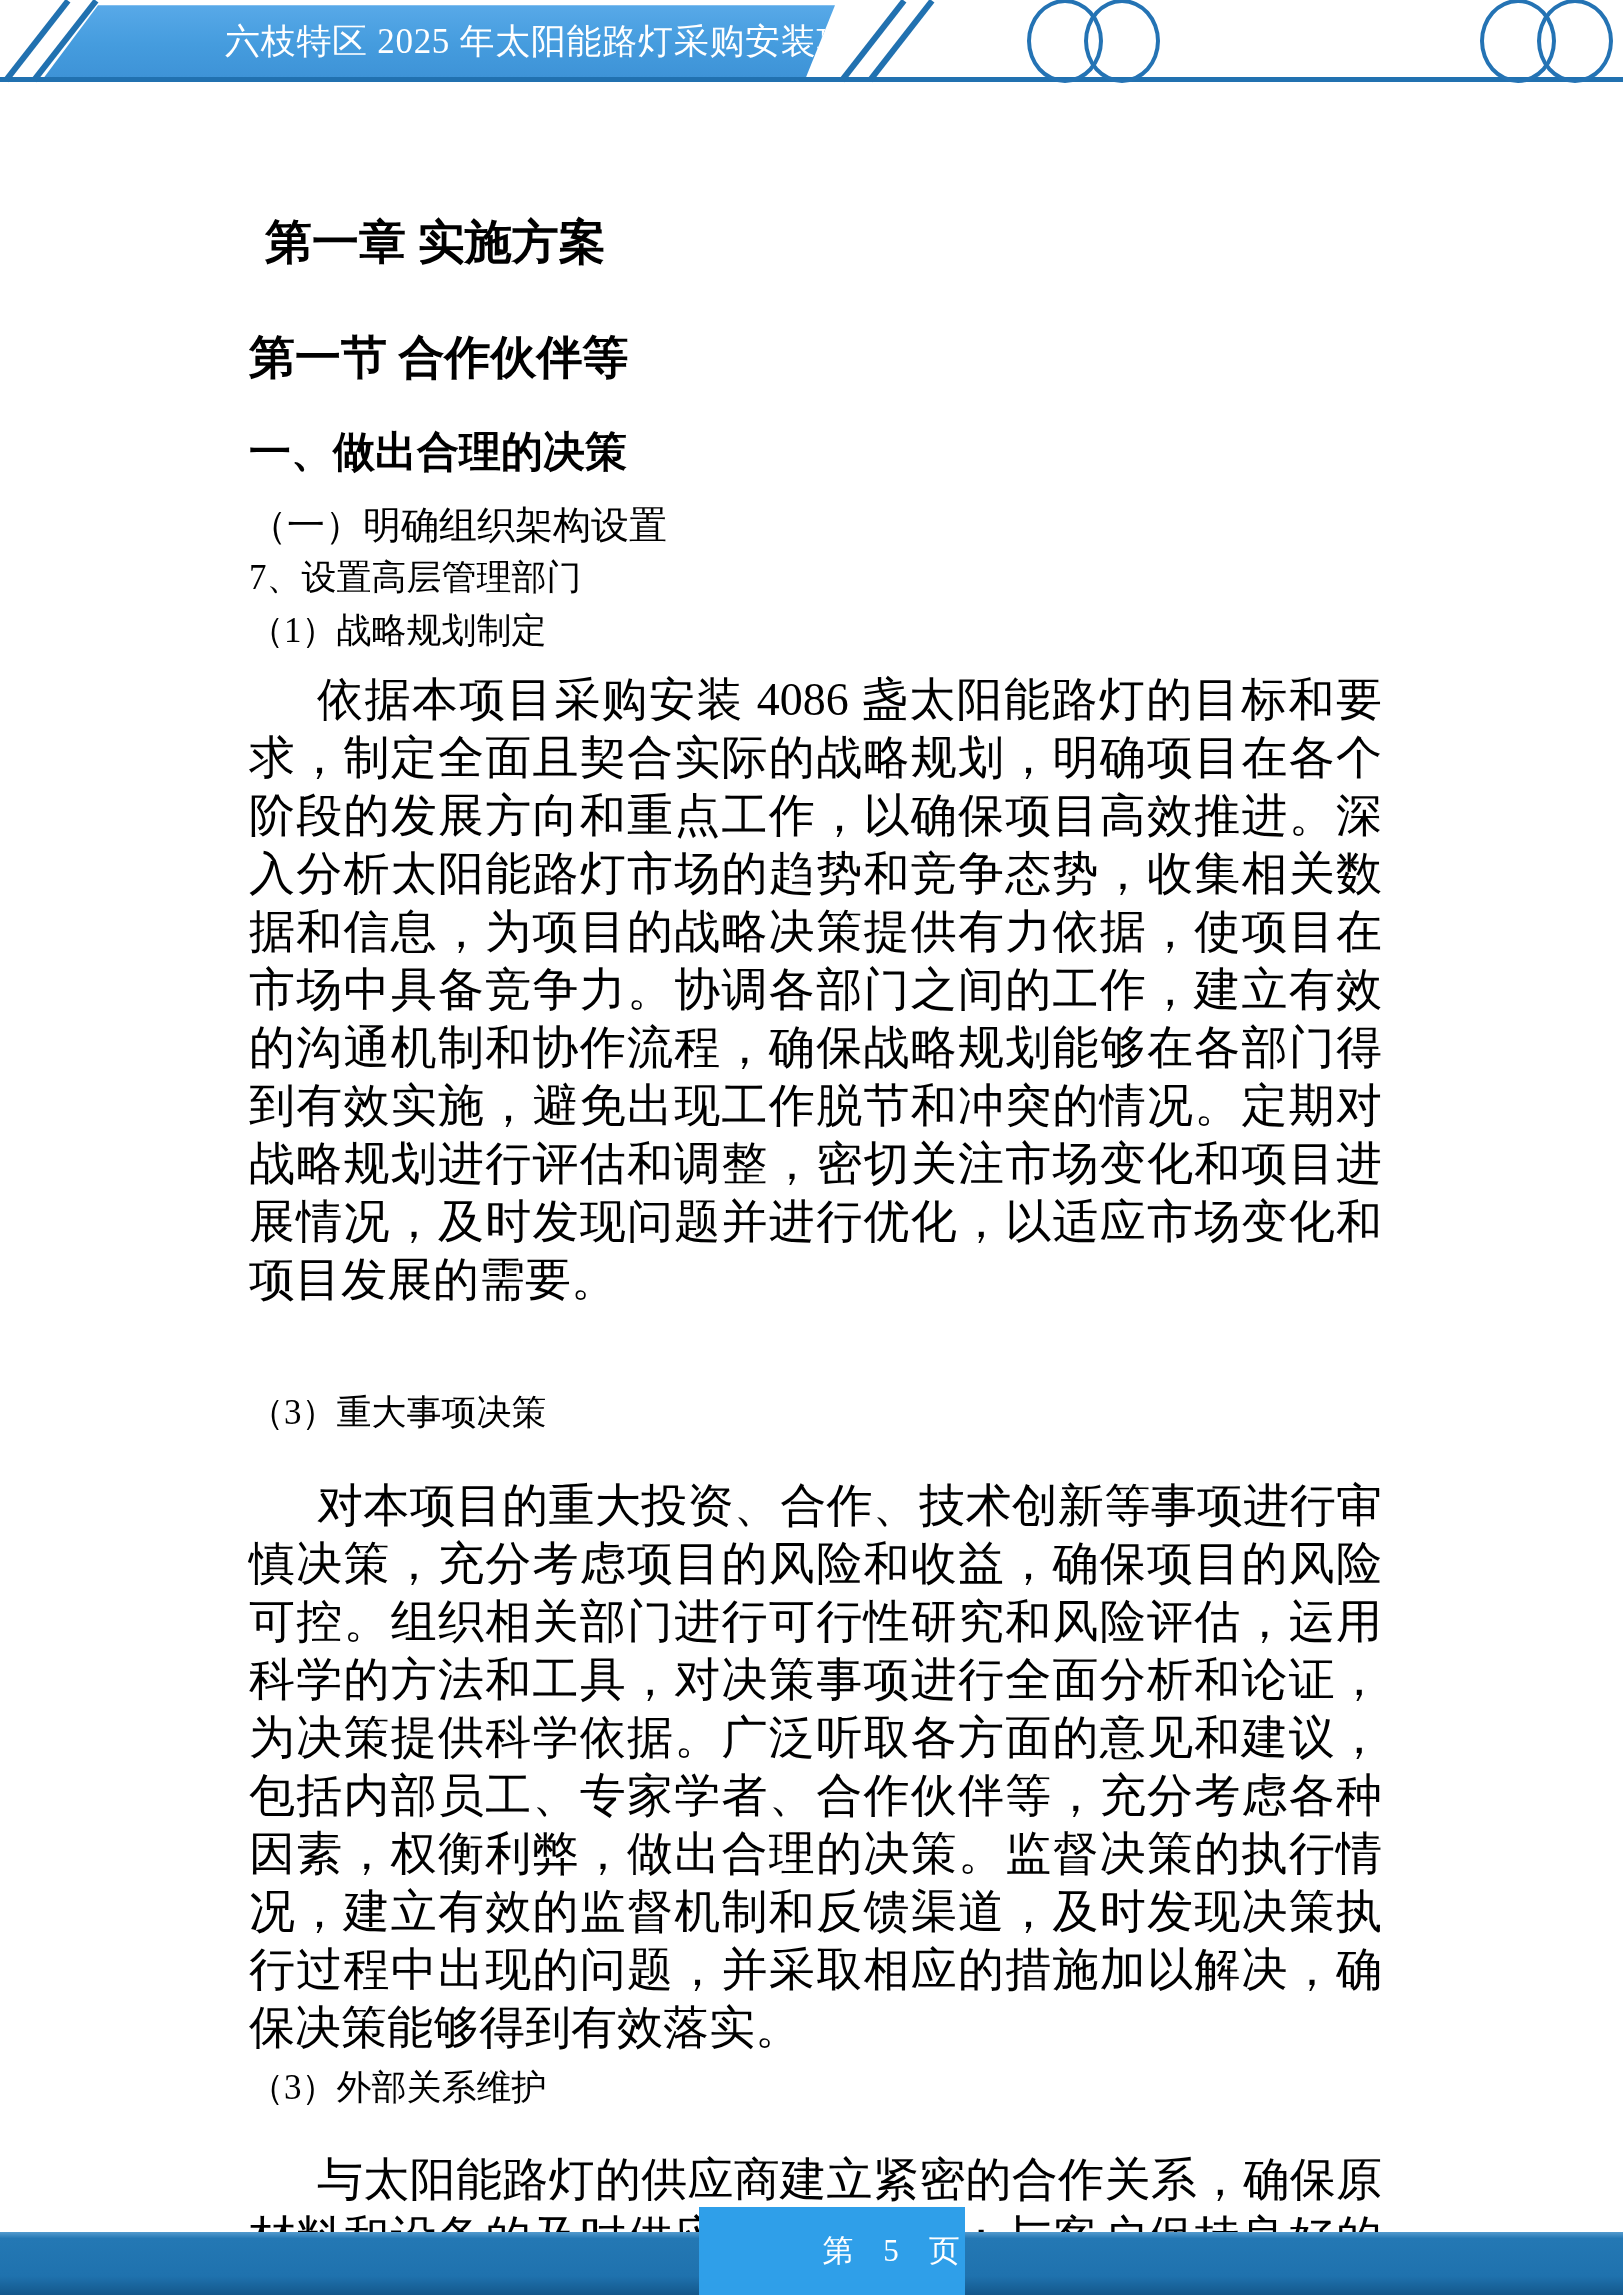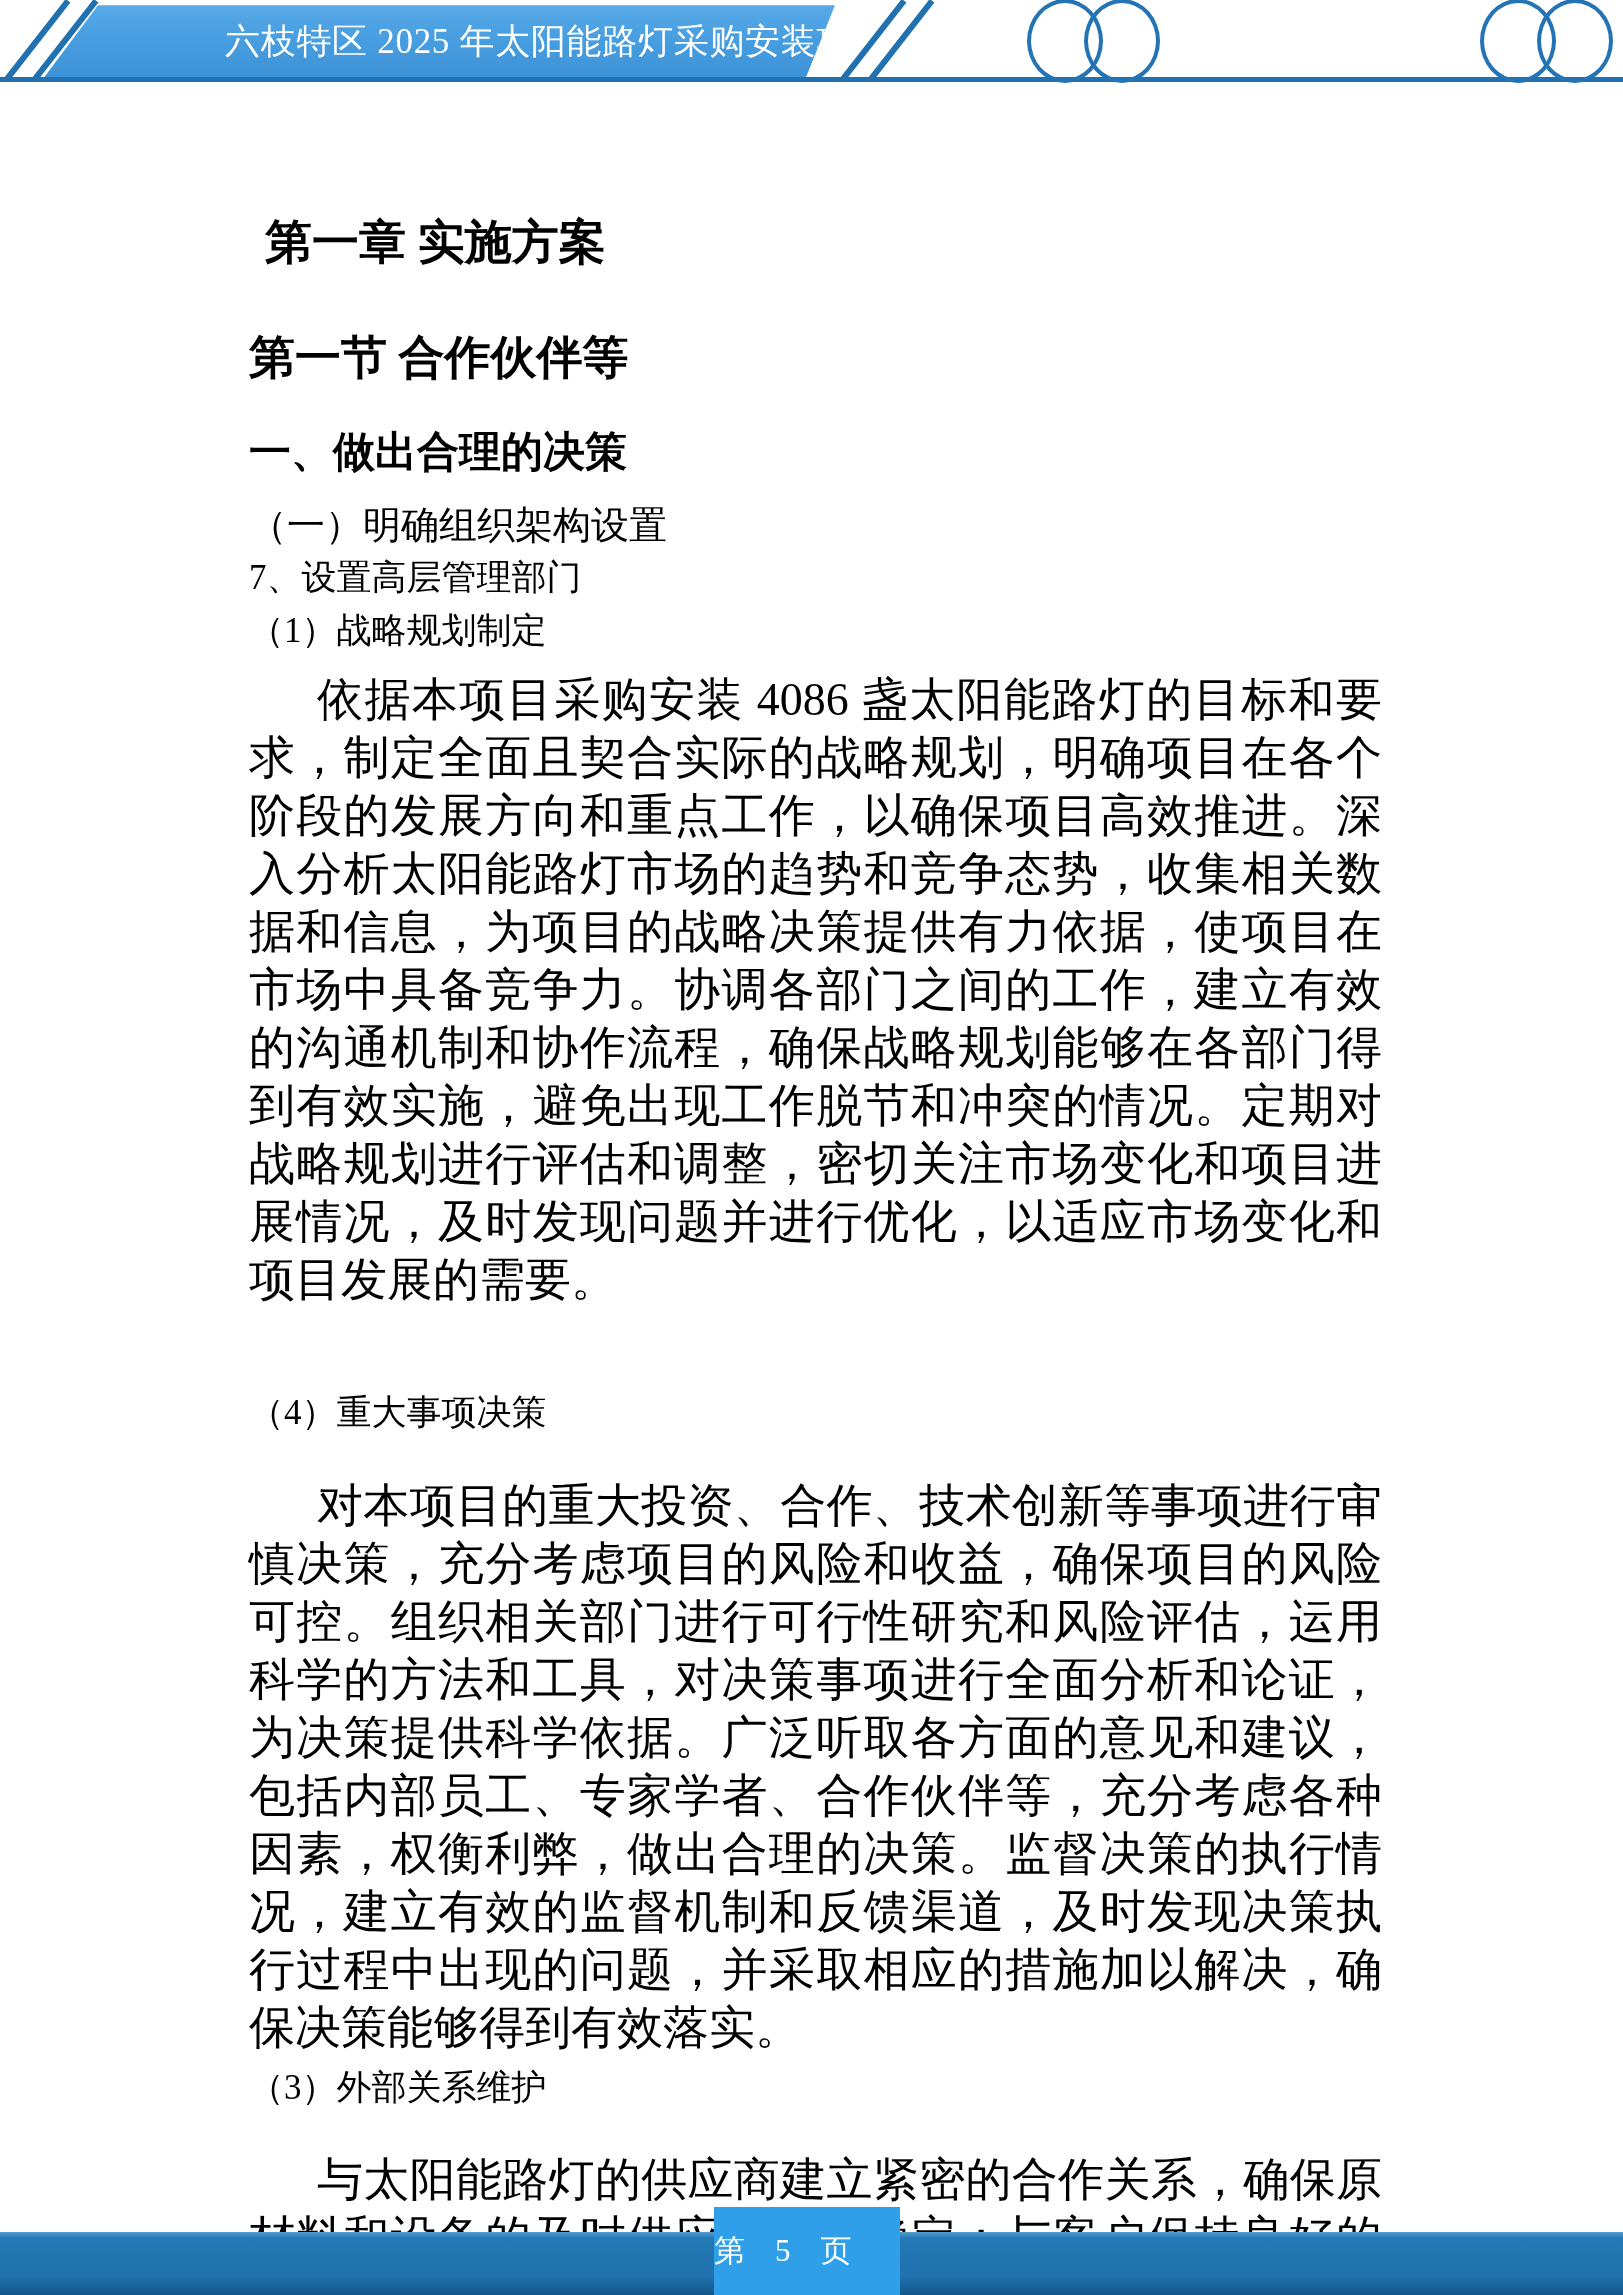--- a/index.html
+++ b/index.html
@@ -62,23 +62,23 @@
   }
   .content p.p2{margin-top:43px;}
   .content p.p3{margin-top:42px;}
 
   
   .ftr-band{
     position:absolute;left:0;top:2232px;width:1623px;height:63px;
     background:linear-gradient(180deg,#549bce 0px,#2478b4 6.5px,#1f72ae 70%,#13578b 100%);
   }
   .ftr-box{
-    position:absolute;left:714px;top:2207px;width:186px;height:88px;
+    position:absolute;left:699px;top:2207px;width:266px;height:88px;
     background:#2f9fe9;
-    display:flex;align-items:center;justify-content:flex-start;
+    display:flex;align-items:center;justify-content:flex-end;
   }
   .ftr-box span{
     color:#ffffff;font-size:31px;letter-spacing:5.2px;word-spacing:11.8px;
     white-space:nowrap;
   }
 </style>
 </head>
 <body>
 
 <div class="page">
@@ -99,21 +99,21 @@
   <div class="content">
     <h1>第一章 实施方案</h1>
     <h2>第一节 合作伙伴等</h2>
     <h3>一、做出合理的决策</h3>
     <h4>（一）明确组织架构设置</h4>
     <h5>7、设置高层管理部门</h5>
 
     <h6 class="pt1">（1）战略规划制定</h6>
     <p class="p1">依据本项目采购安装 4086 盏太阳能路灯的目标和要求，制定全面且契合实际的战略规划，明确项目在各个阶段的发展方向和重点工作，以确保项目高效推进。深入分析太阳能路灯市场的趋势和竞争态势，收集相关数据和信息，为项目的战略决策提供有力依据，使项目在市场中具备竞争力。协调各部门之间的工作，建立有效的沟通机制和协作流程，确保战略规划能够在各部门得到有效实施，避免出现工作脱节和冲突的情况。定期对战略规划进行评估和调整，密切关注市场变化和项目进展情况，及时发现问题并进行优化，以适应市场变化和项目发展的需要。</p>
 
-    <h6 class="pt2">（4）重大事项决策</h6>
+    <h6 class="pt2">（3）重大事项决策</h6>
     <p class="p2">对本项目的重大投资、合作、技术创新等事项进行审慎决策，充分考虑项目的风险和收益，确保项目的风险可控。组织相关部门进行可行性研究和风险评估，运用科学的方法和工具，对决策事项进行全面分析和论证，为决策提供科学依据。广泛听取各方面的意见和建议，包括内部员工、专家学者、合作伙伴等，充分考虑各种因素，权衡利弊，做出合理的决策。监督决策的执行情况，建立有效的监督机制和反馈渠道，及时发现决策执行过程中出现的问题，并采取相应的措施加以解决，确保决策能够得到有效落实。</p>
 
     <h6 class="pt3">（3）外部关系维护</h6>
     <p class="p3">与太阳能路灯的供应商建立紧密的合作关系，确保原材料和设备的及时供应和质量稳定；与客户保持良好的沟通，了解客户需求，提供优质的售后服务；与政府部门积极对接，争取政策支持和资源保障，促进项目的顺利进行。及时了解外部环境的变化，如政策法规的调整、市场需求的变化等，为项目的发展提供支持和保障。积极参与行业活动和交流，展示项目的成果和优势，提</p>
   </div>
 
   <div class="ftr-band"></div>
   <div class="ftr-box">
     <span>第 5 页</span>
   </div>

